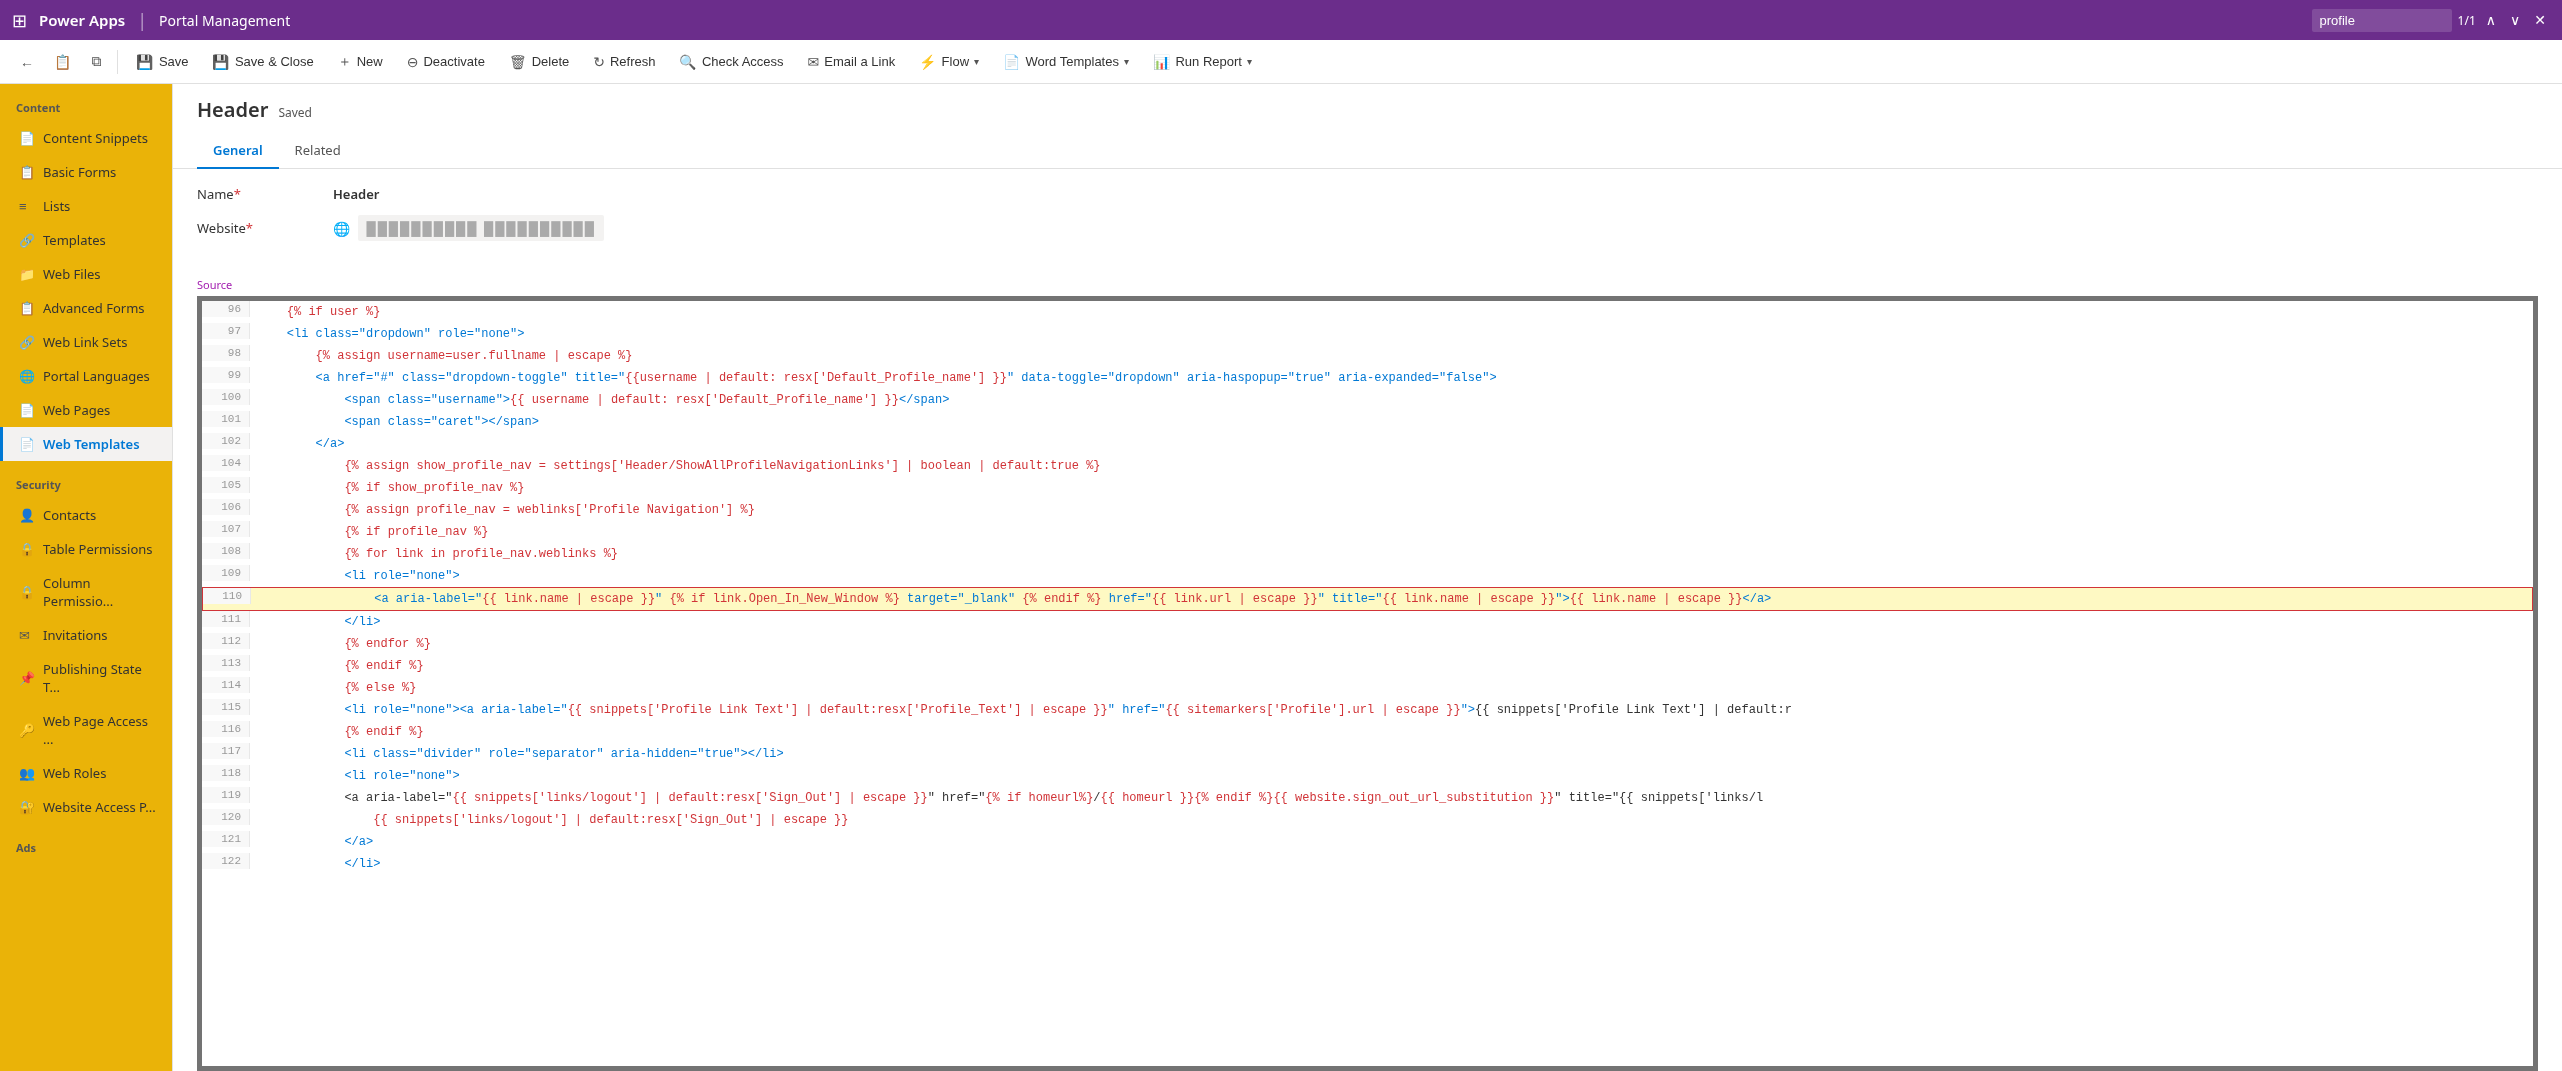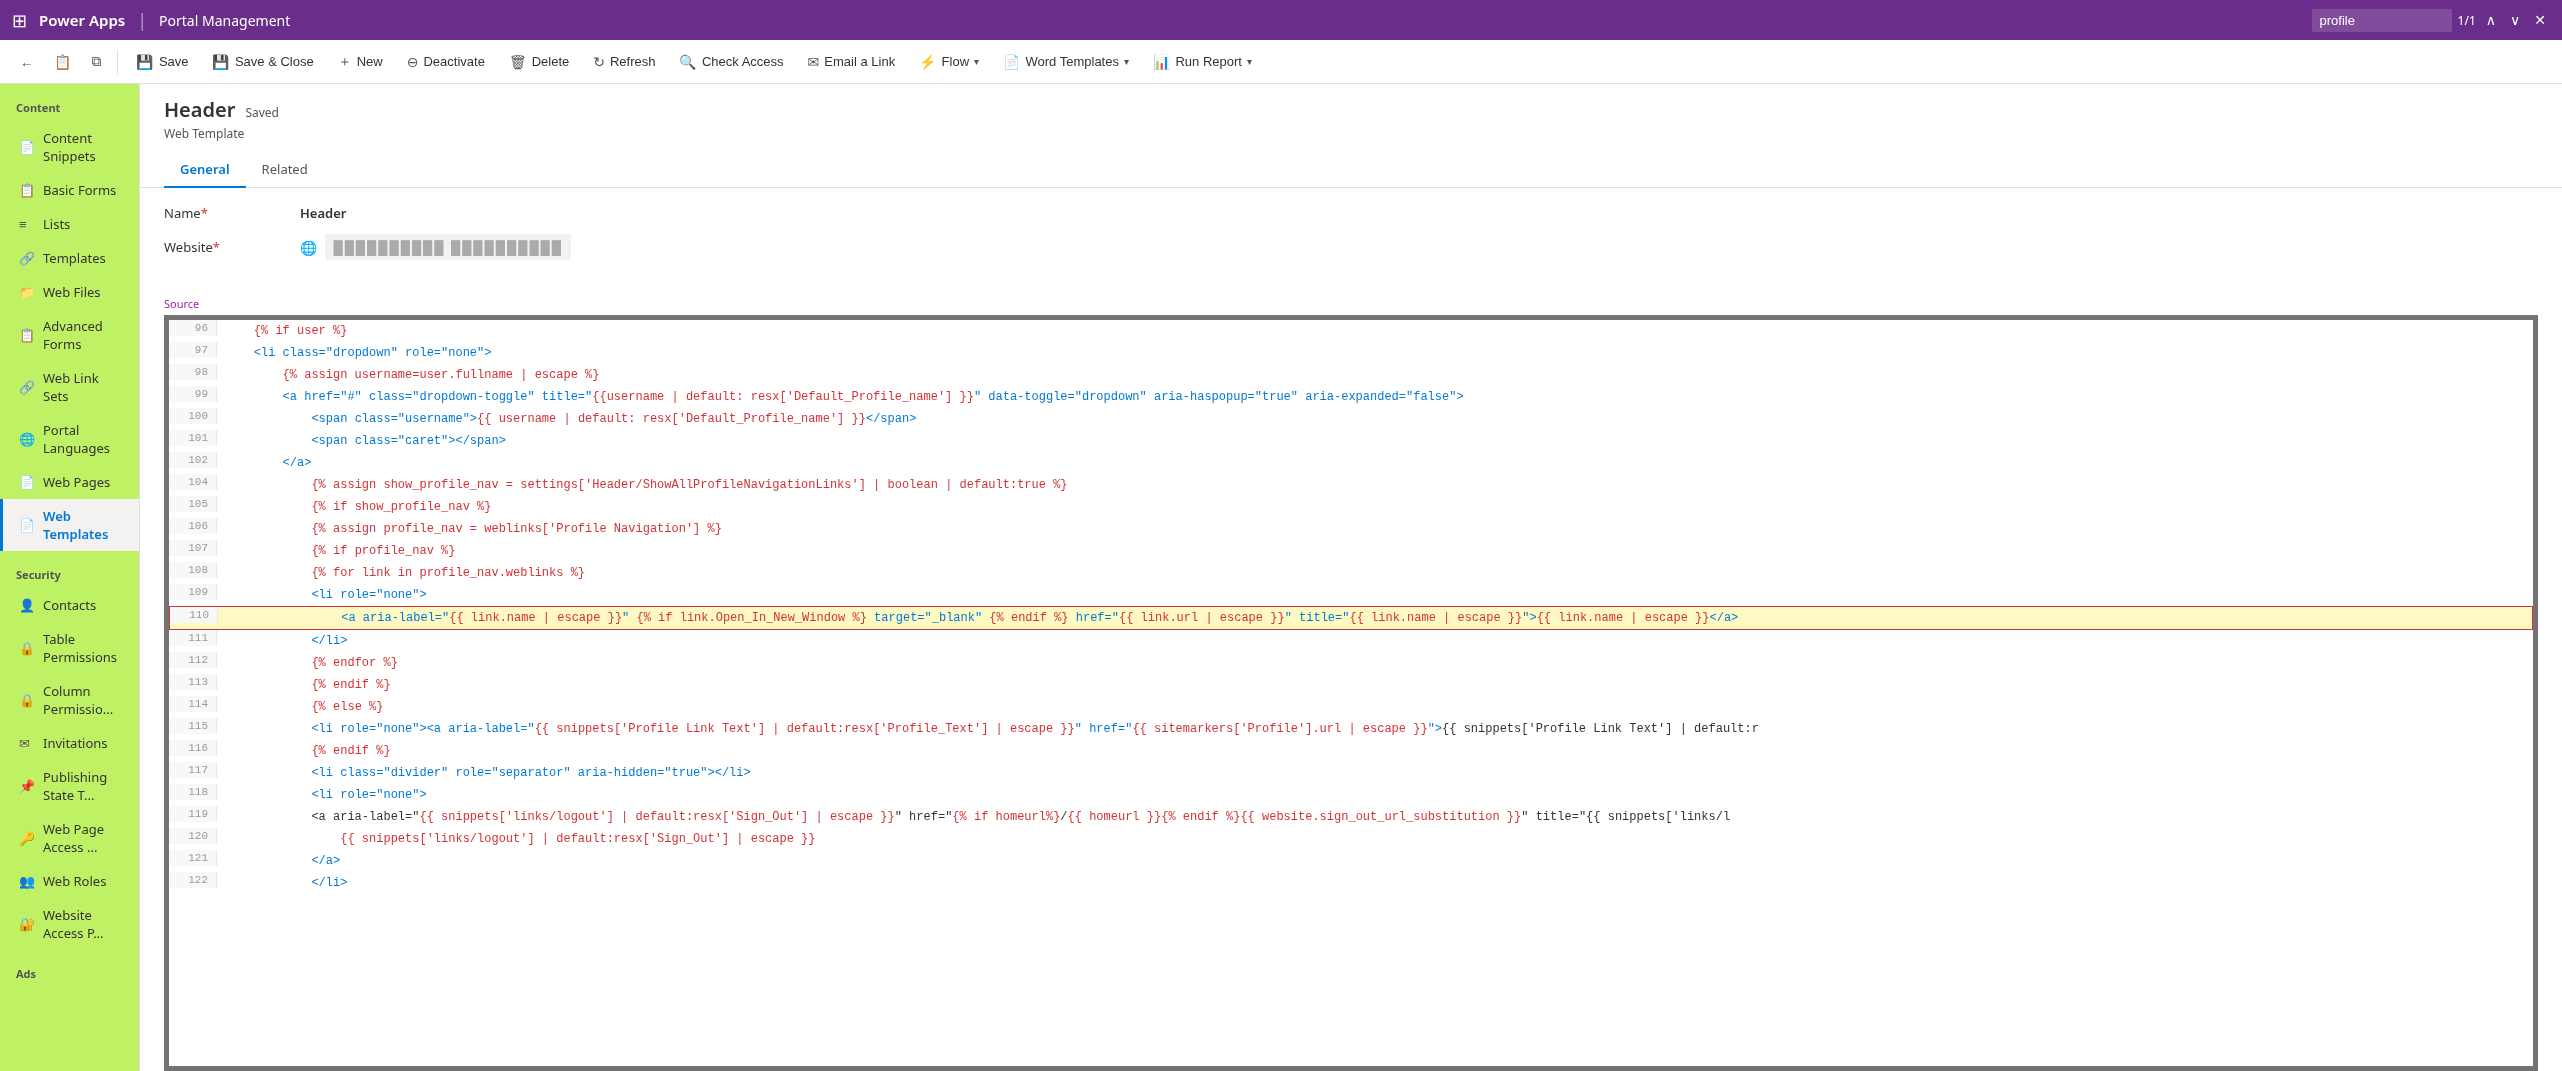--- a/index.html
+++ b/index.html
@@ -85,25 +85,25 @@
 
     
     .main-layout {
       display: flex;
       flex: 1;
       overflow: hidden;
     }
 
     
     .sidebar {
-      width: 140px;
+      width: 173px;
       border-right: 1px solid #e0e0e0;
       overflow-y: auto;
       flex-shrink: 0;
-      background: #bef264;
+      background: #eab308;
     }
     .sidebar-section-label {
       font-size: 11px;
       font-weight: 700;
       color: #555;
       padding: 16px 16px 6px 16px;
       text-transform: none;
       letter-spacing: 0;
     }
     .sidebar-item {
@@ -434,21 +434,20 @@
     <div class="sidebar-section-label">Ads</div>
   </div>
 
   <div class="content-area">
 
     <div class="record-header">
       <div class="record-title-row">
         <span class="record-title">Header</span>
         <span class="record-saved-badge">Saved</span>
       </div>
-      <div class="record-subtitle">Web Template</div>
     </div>
 
     <div class="tabs">
       <div class="tab active">General</div>
       <div class="tab">Related</div>
     </div>
 
     <div class="form-area">
       <div class="form-row">
         <div class="form-label">

